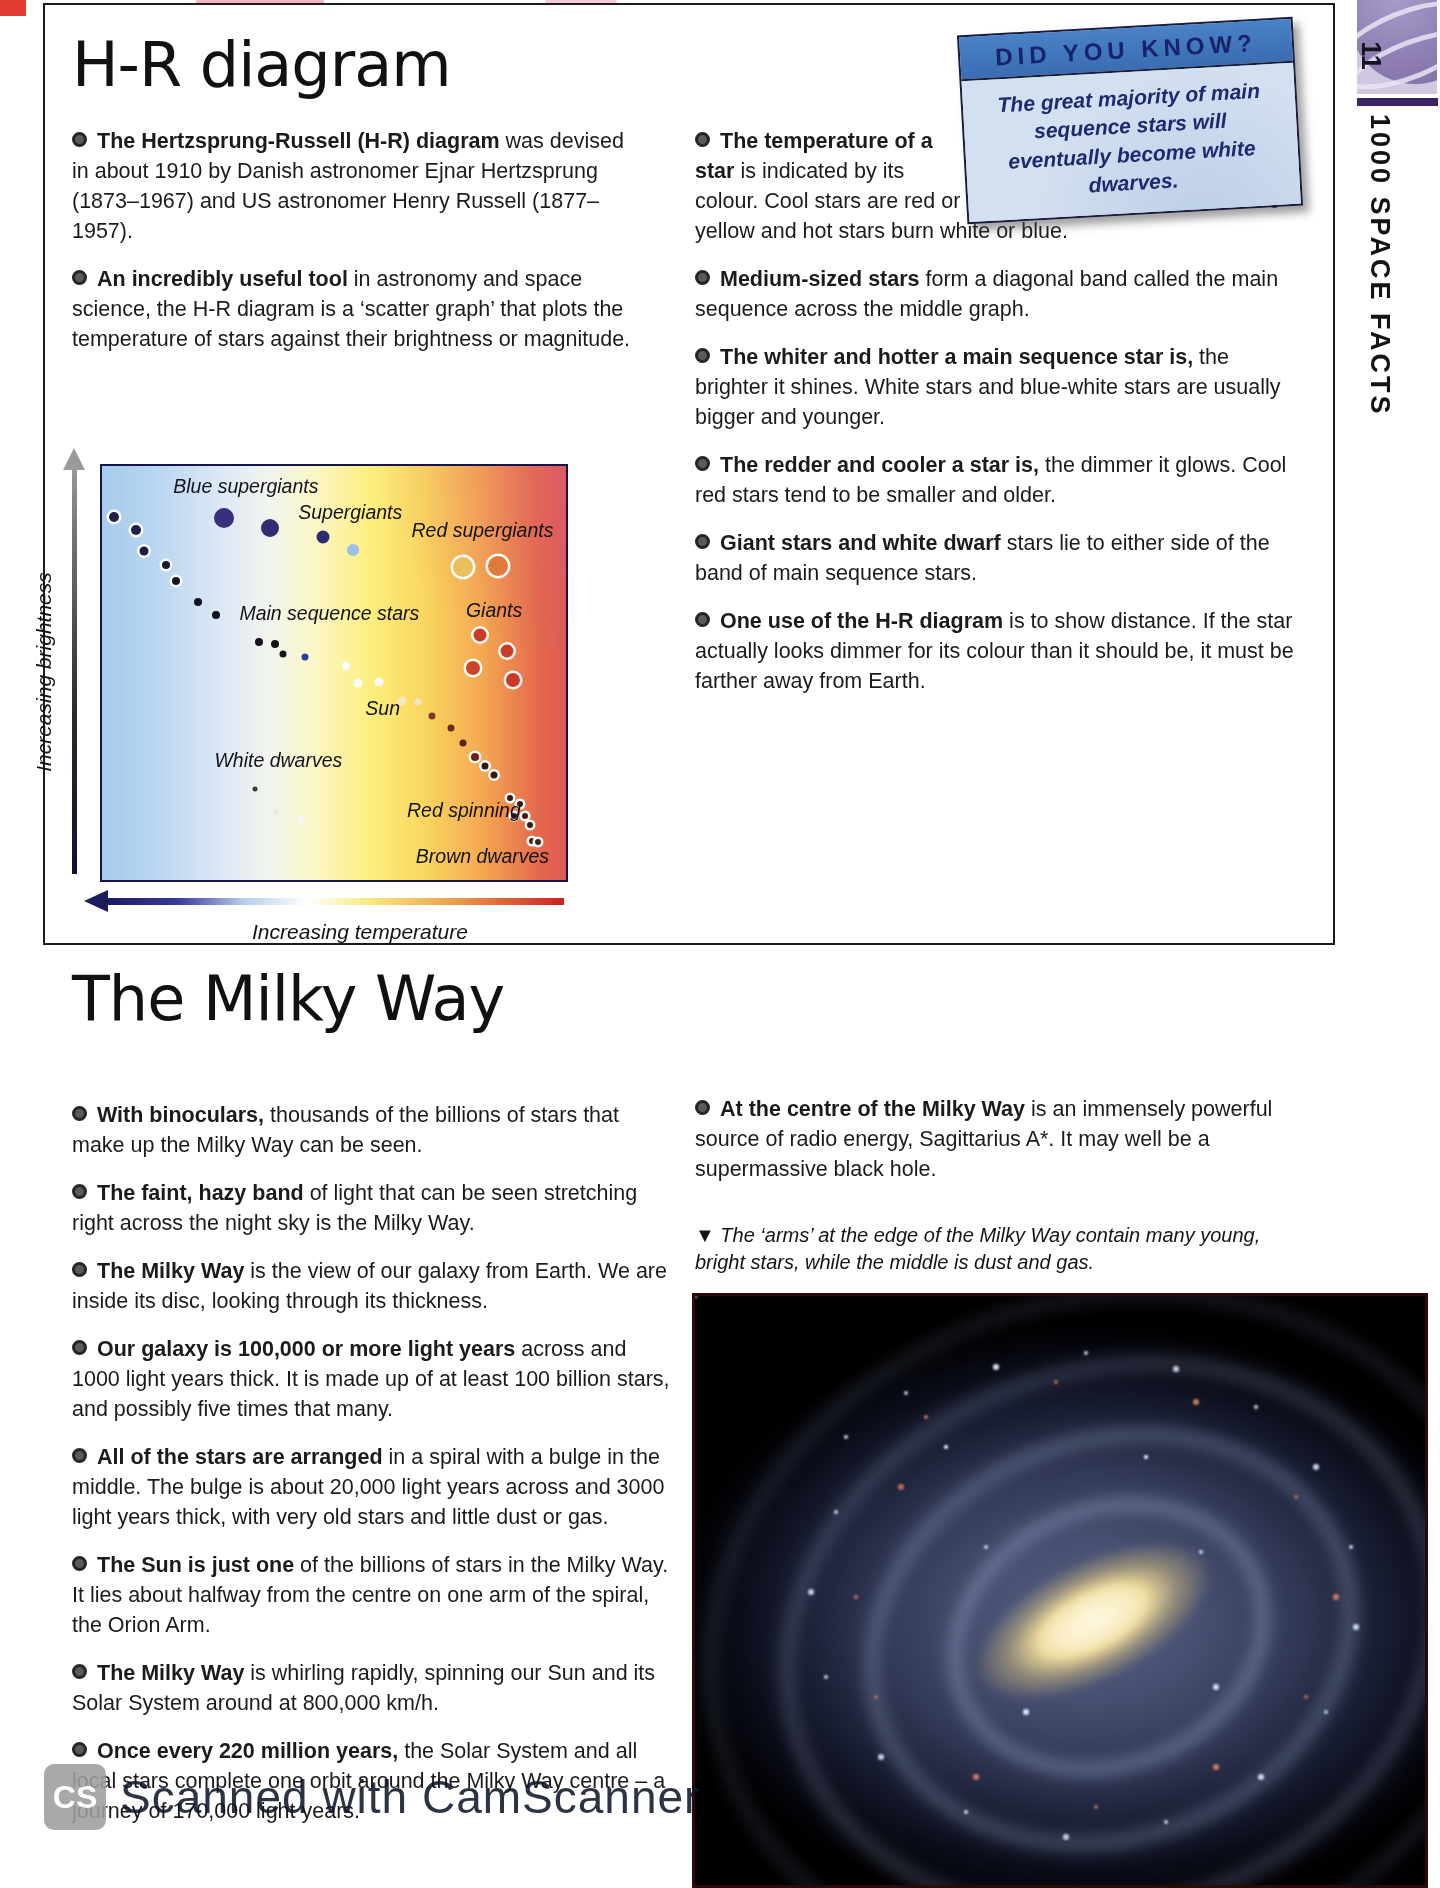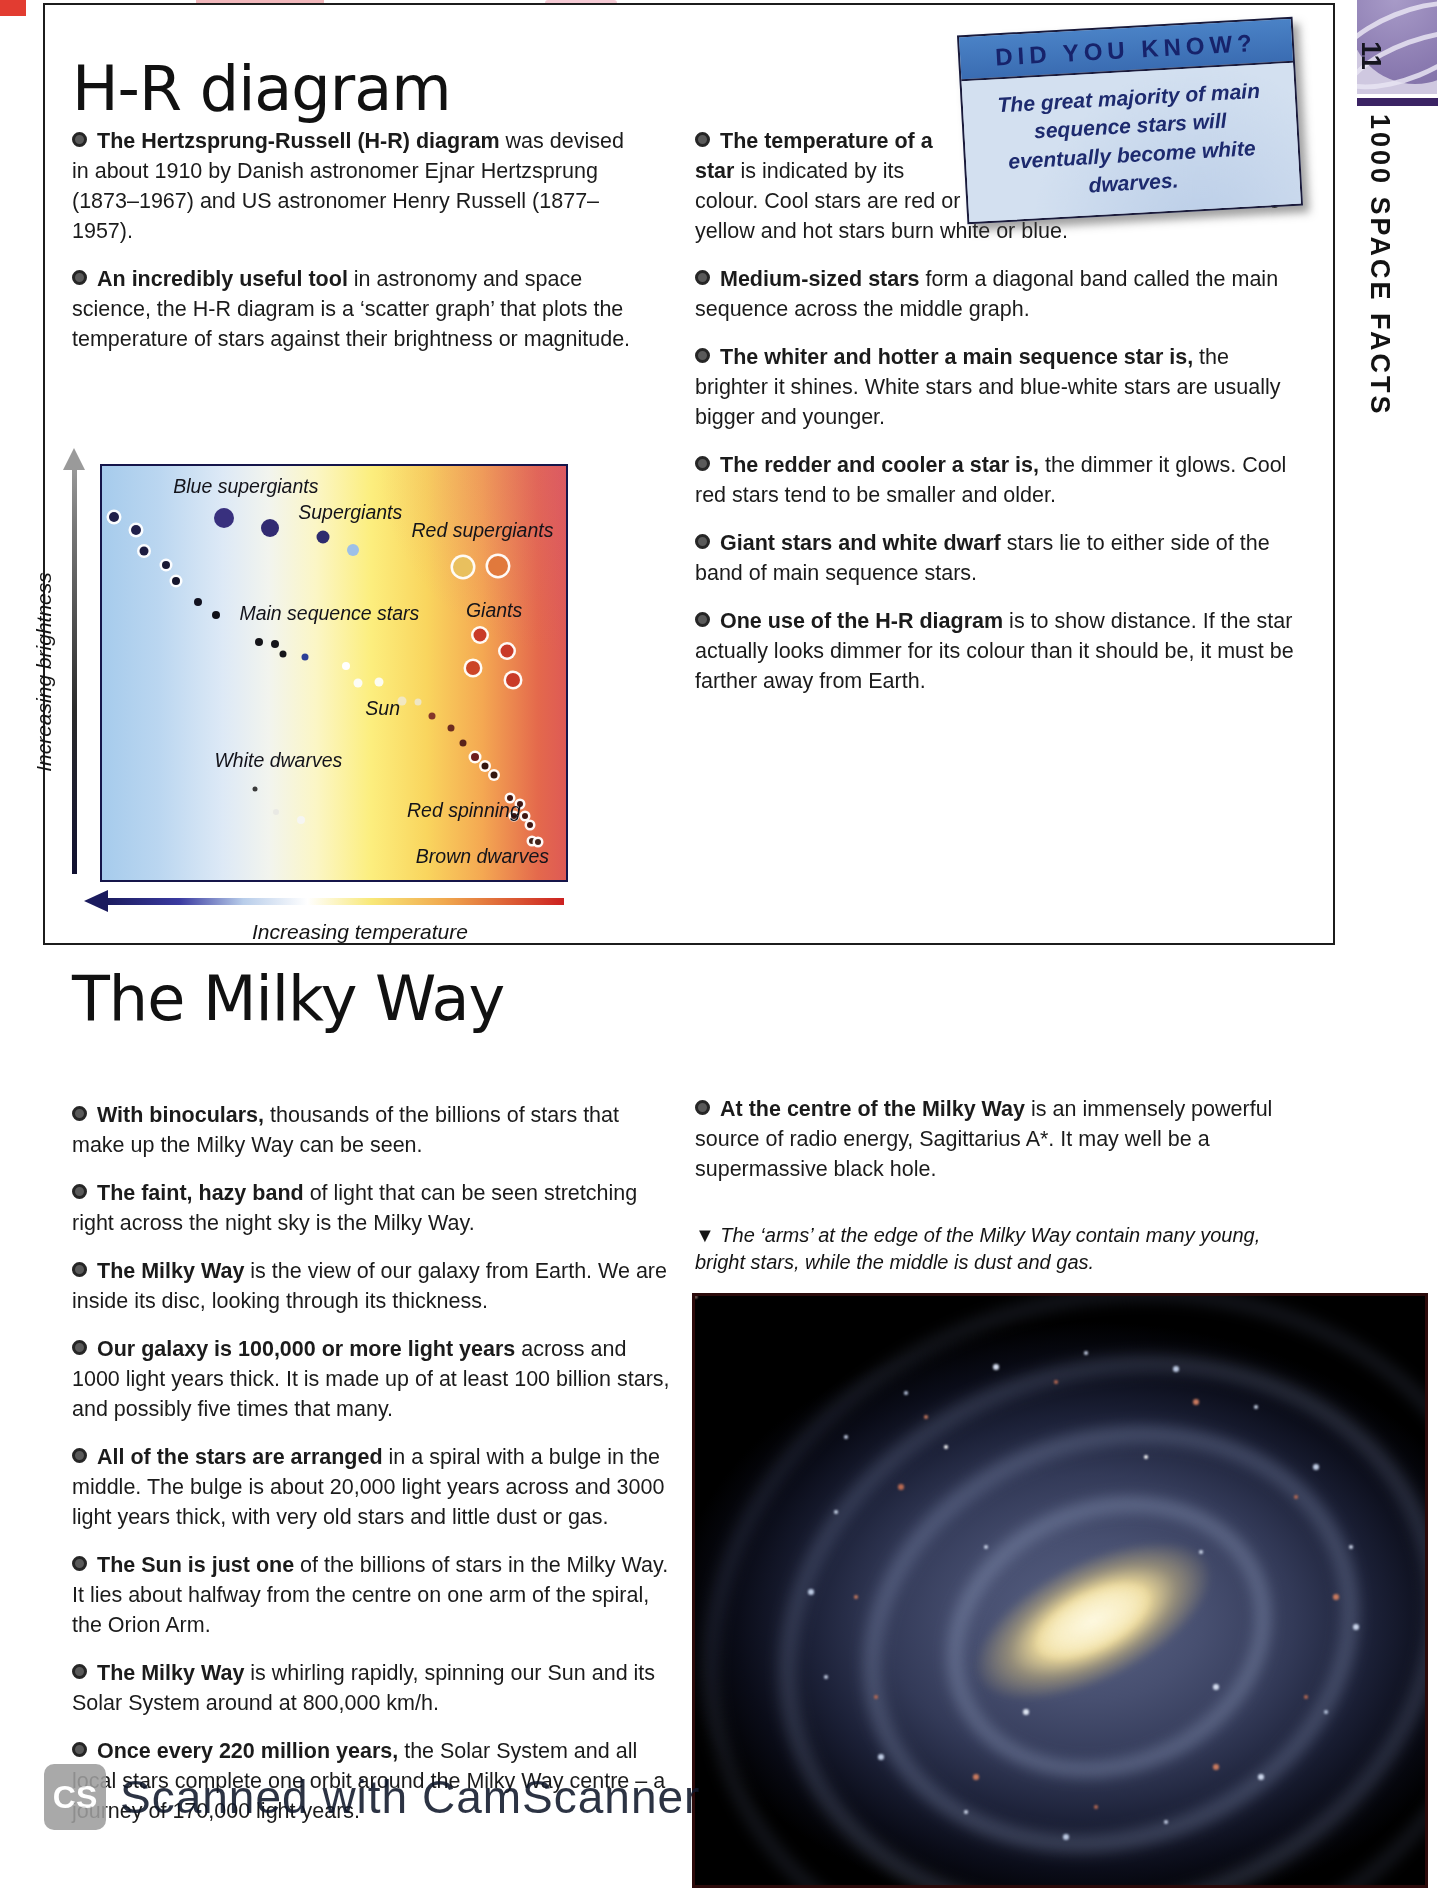--- a/index.html
+++ b/index.html
@@ -9,21 +9,21 @@
   
   .mark1{position:absolute;left:0;top:0;width:26px;height:16px;background:#e23c31;}
   .mark2{position:absolute;left:196px;top:0;width:128px;height:5px;background:rgba(225,95,105,.45);}
   .mark3{position:absolute;left:545px;top:0;width:72px;height:7px;background:rgba(235,150,170,.5);border-radius:3px;}
 
   
   .hr-box{position:absolute;left:43px;top:3px;width:1288px;height:938px;border:2px solid #1c1c1c;background:#fff;}
 
   h1.sec{position:absolute;margin:0;font-family:"DejaVu Sans",sans-serif;font-weight:400;
          font-size:62px;letter-spacing:-1px;color:#111;}
-  #hr-title{left:72px;top:28px;margin-top:24px;}
+  #hr-title{left:72px;top:28px;}
   #mw-title{left:72px;top:962px;}
 
   .col{position:absolute;font-size:21.5px;line-height:30px;}
   .col p{margin:0 0 18px 0;}
   .col b{font-weight:700;}
   #hr-left{left:72px;top:126px;width:560px;}
   #hr-right{left:695px;top:126px;width:602px;}
   #mw-left{left:72px;top:1100px;width:602px;}
   #mw-right{left:695px;top:1094px;width:602px;}
 

